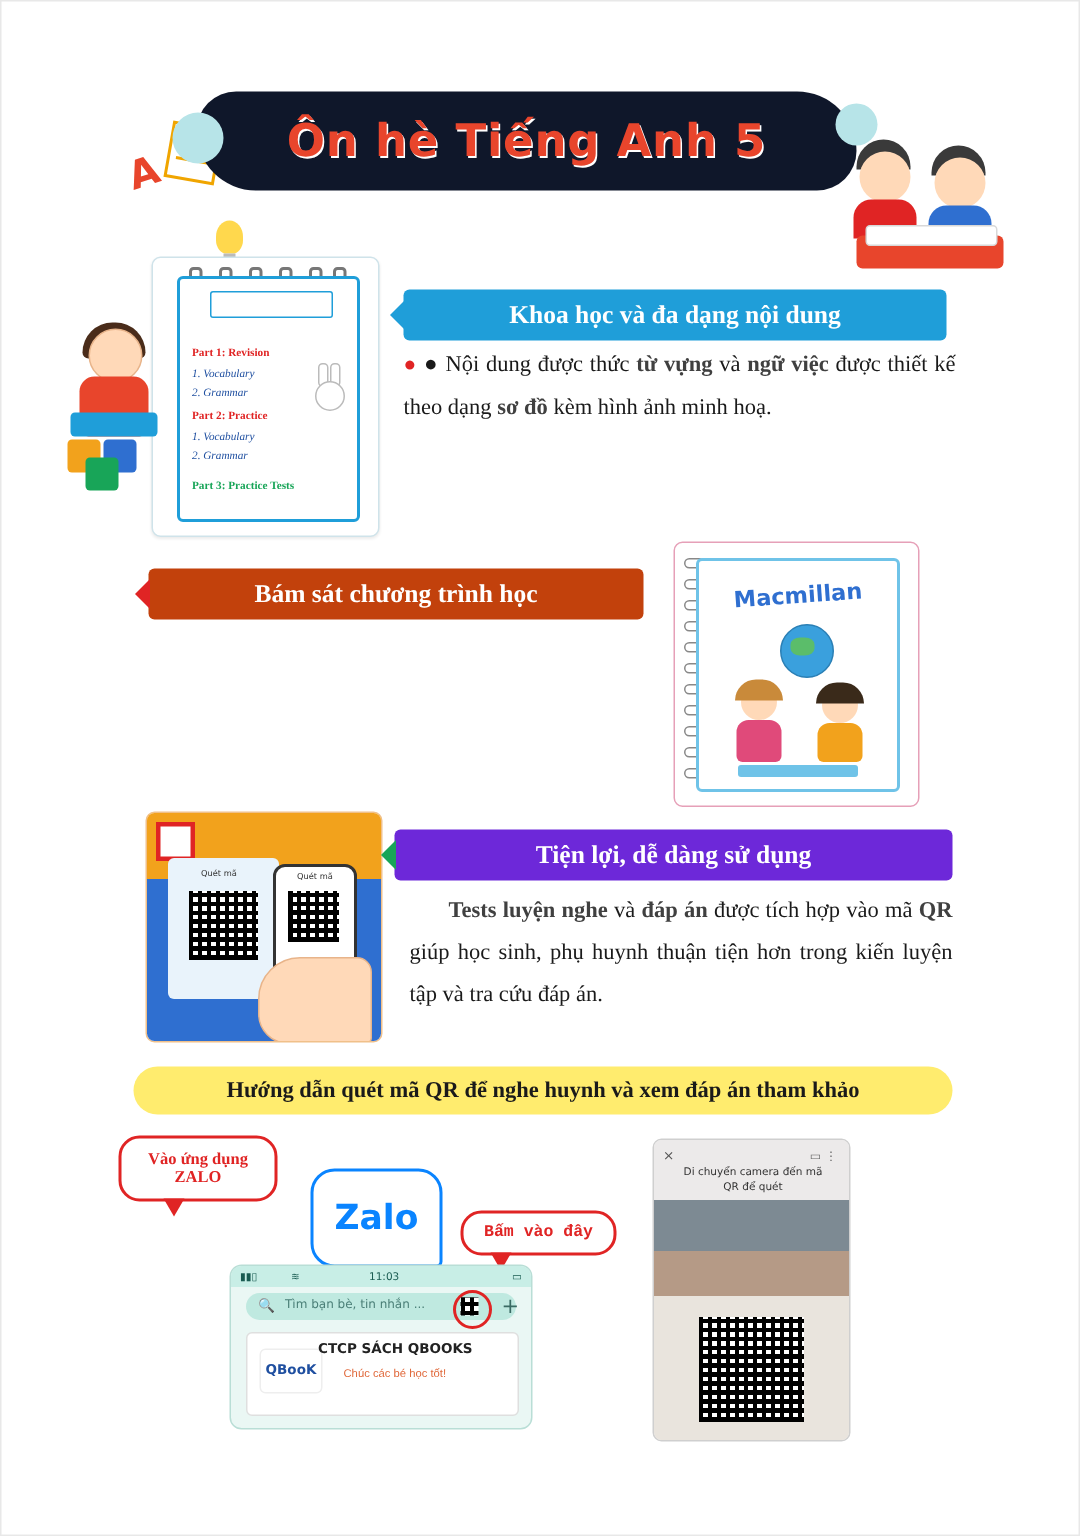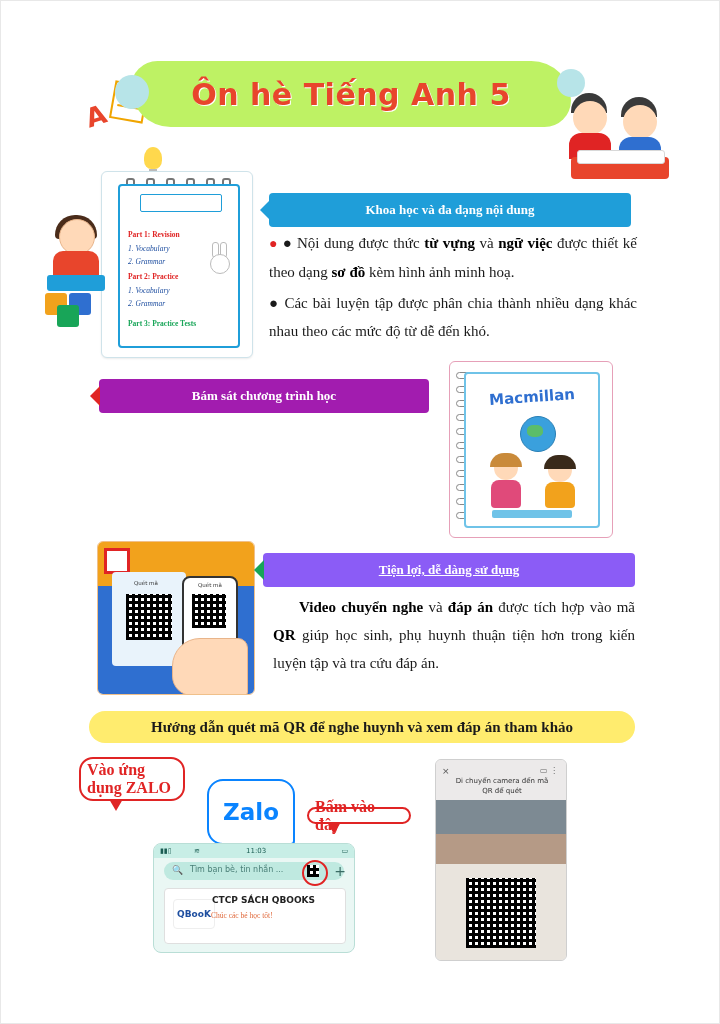--- a/index.html
+++ b/index.html
@@ -14,21 +14,21 @@
   .page {
     position:absolute; inset:0;
     border:1px solid #e8e8e8;
     box-sizing:border-box;
   }
 
   
   .header { position:absolute; left:0; top:40px; width:720px; height:130px; }
   .title-banner {
     position:absolute; left:130px; top:20px; width:440px; height:66px;
-    background:#bef264; border-radius:40px 60px 40px 60px;
+    background:#0f172a; border-radius:40px 60px 40px 60px;
   }
   .title-banner:before{
     content:""; position:absolute; left:-16px; top:14px; width:34px; height:34px;
     background:#b7e4e8; border-radius:50%;
   }
   .title-banner:after{
     content:""; position:absolute; right:-14px; top:8px; width:28px; height:28px;
     background:#b7e4e8; border-radius:50%;
   }
   .title-text {
@@ -63,40 +63,40 @@
   .kid-body { position:absolute; width:42px; height:26px; border-radius:12px 12px 0 0; }
   .book-open { position:absolute; left:6px; bottom:0; width:98px; height:22px; background:#e8452c;
                border-radius:4px; }
   .book-open:after{ content:""; position:absolute; left:6px; top:-7px; width:86px; height:12px;
                     background:#fff; border:1px solid #d8d8d8; border-radius:3px;}
 
   
   .bar {
     position:absolute; height:34px; border-radius:4px;
     display:flex; align-items:center; justify-content:center;
-    color:#fff; font-weight:bold; font-size:13px;
+    color:#fff; font-weight:bold; font-size:17px;
     font-family:"Liberation Serif", serif;
   }
   .bar.blue   { background:#1f9ed9; }
-  .bar.red    { background:#a21caf; }
-  .bar.green  { background:#8b5cf6;text-decoration:underline; }
+  .bar.red    { background:#c2410c; }
+  .bar.green  { background:#6d28d9; }
   .bar:before{
     content:""; position:absolute; left:-9px; top:7px; width:0; height:0;
     border-top:10px solid transparent; border-bottom:10px solid transparent;
   }
   .bar.blue:before { border-right:10px solid #1f9ed9; }
   .bar.red:before  { border-right:10px solid #e02424; }
   .bar.green:before{ border-right:10px solid #18a558; }
 
   .para {
     position:absolute;
     font-size:15px; line-height:28px; color:#1a1a1a;
     text-align:justify;
   }
-  .red-b { color:#000000; font-weight:bold; }
+  .red-b { color:#404040; font-weight:bold; }
   .bullet { color:#e02424; font-size:14px; }
 
   
   .blk1-img {
     position:absolute; left:100px; top:170px; width:150px; height:185px;
     border:1px solid #cfe3ea; border-radius:6px; background:#fff;
     box-shadow:0 1px 2px rgba(0,0,0,.08);
   }
   .notebook {
     position:absolute; left:16px; top:12px; width:118px; height:160px;
@@ -174,22 +174,22 @@
   .yellow-banner {
     position:absolute; left:88px; top:710px; width:546px; height:32px;
     background:#ffec6e; border-radius:16px;
     display:flex; align-items:center; justify-content:center;
     font-weight:bold; font-size:15px; color:#1a1a1a;
   }
 
   
   .callout {
     position:absolute; border:2px solid #e02424; border-radius:14px;
-    background:#fff; color:#e02424; font-weight:bold; font-size:16px;
-    display:flex; align-items:center; justify-content:center; text-align:left;
+    background:#fff; color:#e02424; font-weight:bold; font-size:11px;
+    display:flex; align-items:center; justify-content:center; text-align:center;
     padding:4px 6px; box-sizing:border-box;
   }
   .callout:after{
     content:""; position:absolute; width:0; height:0;
     border-left:7px solid transparent; border-right:7px solid transparent;
     border-top:12px solid #e02424;
   }
   .c1:after{ left:28px; bottom:-12px; }
   .c2:after{ left:18px; bottom:-12px; }
 
@@ -212,22 +212,22 @@
   .ps-search-text{ position:absolute; left:26px; top:3px; font-size:8px; color:#4a7f77;
                    font-family:"DejaVu Sans", sans-serif;}
   .ps-qr-btn { position:absolute; right:26px; top:16px; width:22px; height:22px;
                border:2px solid #e02424; border-radius:50%; }
   .ps-plus { position:absolute; right:8px; top:19px; font-size:14px; color:#3a6b64;
              font-family:"DejaVu Sans", sans-serif;}
   .ps-card { position:absolute; left:10px; top:44px; width:180px; height:54px;
              background:#fff; border:1px solid #dfdfdf; border-radius:4px; }
   .ps-card-title{ position:absolute; left:47px; top:6px; font-size:9px; font-weight:bold;
                   font-family:"DejaVu Sans", sans-serif; color:#222;}
-  .ps-card-sub{ position:absolute; left:46px; top:22px; font-size:7.5px; color:#e0683a;
-                font-family:Liberation Serif, serif;}
+  .ps-card-sub{ position:absolute; left:64px; top:22px; font-size:7.5px; color:#e0683a;
+                font-family:Liberation Sans, sans-serif;}
   .ps-avatar{ position:absolute; left:8px; top:10px; width:40px; height:28px; border-radius:4px;
               background:#fff; border:1px solid #eee; font-size:9px; font-weight:bold;
               display:flex; align-items:center; justify-content:center; color:#1f4fa0;
               font-family:"DejaVu Sans", sans-serif;}
 
   .scan-shot {
     position:absolute; left:434px; top:758px; width:130px; height:200px;
     background:#f1f1f1; border:1px solid #cfcfcf; border-radius:6px; overflow:hidden;
   }
   .sc-top { position:absolute; left:0; top:0; width:130px; height:40px; background:#eceaea;}
@@ -313,21 +313,20 @@
     </div>
   </div>
 
   <div class="bar blue" style="left:268px; top:192px; width:362px;">Khoa học và đa dạng nội dung</div>
 
   <div class="para" style="left:268px; top:228px; width:368px;">
     <span class="bullet">●</span>
     <span>● Nội dung được thức </span><span class="red-b">từ vựng</span><span> và </span><span class="red-b">ngữ việc</span><span> được thiết kế theo dạng </span><span class="red-b">sơ đồ</span><span> kèm hình ảnh minh hoạ.</span>
   </div>
 
-  <div class="para" style="left:268px; top:288px; width:368px;">● Các bài luyện tập được phân chia thành nhiều dạng khác nhau theo các mức độ từ dễ đến khó.</div>
 
   <div class="bar red" style="left:98px; top:378px; width:330px;">Bám sát chương trình học</div>
 
 
   <div class="blk2-img">
     <div class="mac-spiral">
       <span style="top:0"></span>
         <span style="top:14px"></span>
         <span style="top:28px"></span>
       <span style="top:42px"></span>
@@ -367,30 +366,30 @@
     <div class="b3-phone">
       <div class="b3-lbl" style="left:14px; top:4px;">Quét mã</div>
       <div class="qr" style="position:absolute; left:8px; top:16px; width:34px; height:34px;"></div>
     </div>
     <div class="b3-hand"></div>
   </div>
 
   <div class="bar green" style="left:262px; top:552px; width:372px;">Tiện lợi, dễ dàng sử dụng</div>
 
   <div class="para" style="left:272px; top:592px; width:362px; text-indent:26px;">
-    <span class="red-b">Video chuyển nghe</span><span> và </span><span class="red-b">đáp án</span><span> được tích hợp vào mã </span><span class="red-b">QR</span><span> giúp học sinh, phụ huynh thuận tiện hơn trong kiến luyện tập và tra cứu đáp án.</span>
+    <span class="red-b">Tests luyện nghe</span><span> và </span><span class="red-b">đáp án</span><span> được tích hợp vào mã </span><span class="red-b">QR</span><span> giúp học sinh, phụ huynh thuận tiện hơn trong kiến luyện tập và tra cứu đáp án.</span>
   </div>
 
   <div class="yellow-banner">Hướng dẫn quét mã QR để nghe huynh và xem đáp án tham khảo</div>
 
   <div class="callout c1" style="left:78px; top:756px; width:106px; height:44px;">Vào ứng dụng ZALO</div>
 
   <div class="zalo-logo">Zalo</div>
 
-  <div class="callout c2" style="left:306px; top:806px; width:104px; height:17px;">Bấm vào đây</div>
+  <div class="callout c2" style="left:306px; top:806px; width:104px; height:30px;font-family:Liberation Mono, monospace;">Bấm vào đây</div>
 
   <div class="phone-shot">
     <div class="ps-status">
       <span style="position:absolute; left:6px; top:3px;">▮▮▯</span>
       <span style="position:absolute; left:40px; top:3px;">≋</span>
       <span style="position:absolute; left:92px; top:3px;">11:03</span>
       <span style="position:absolute; right:6px; top:3px;">▭</span>
     </div>
     <div class="ps-search">
       <span style="position:absolute; left:8px; top:3px; font-size:9px; color:#4a7f77;">🔍</span>

